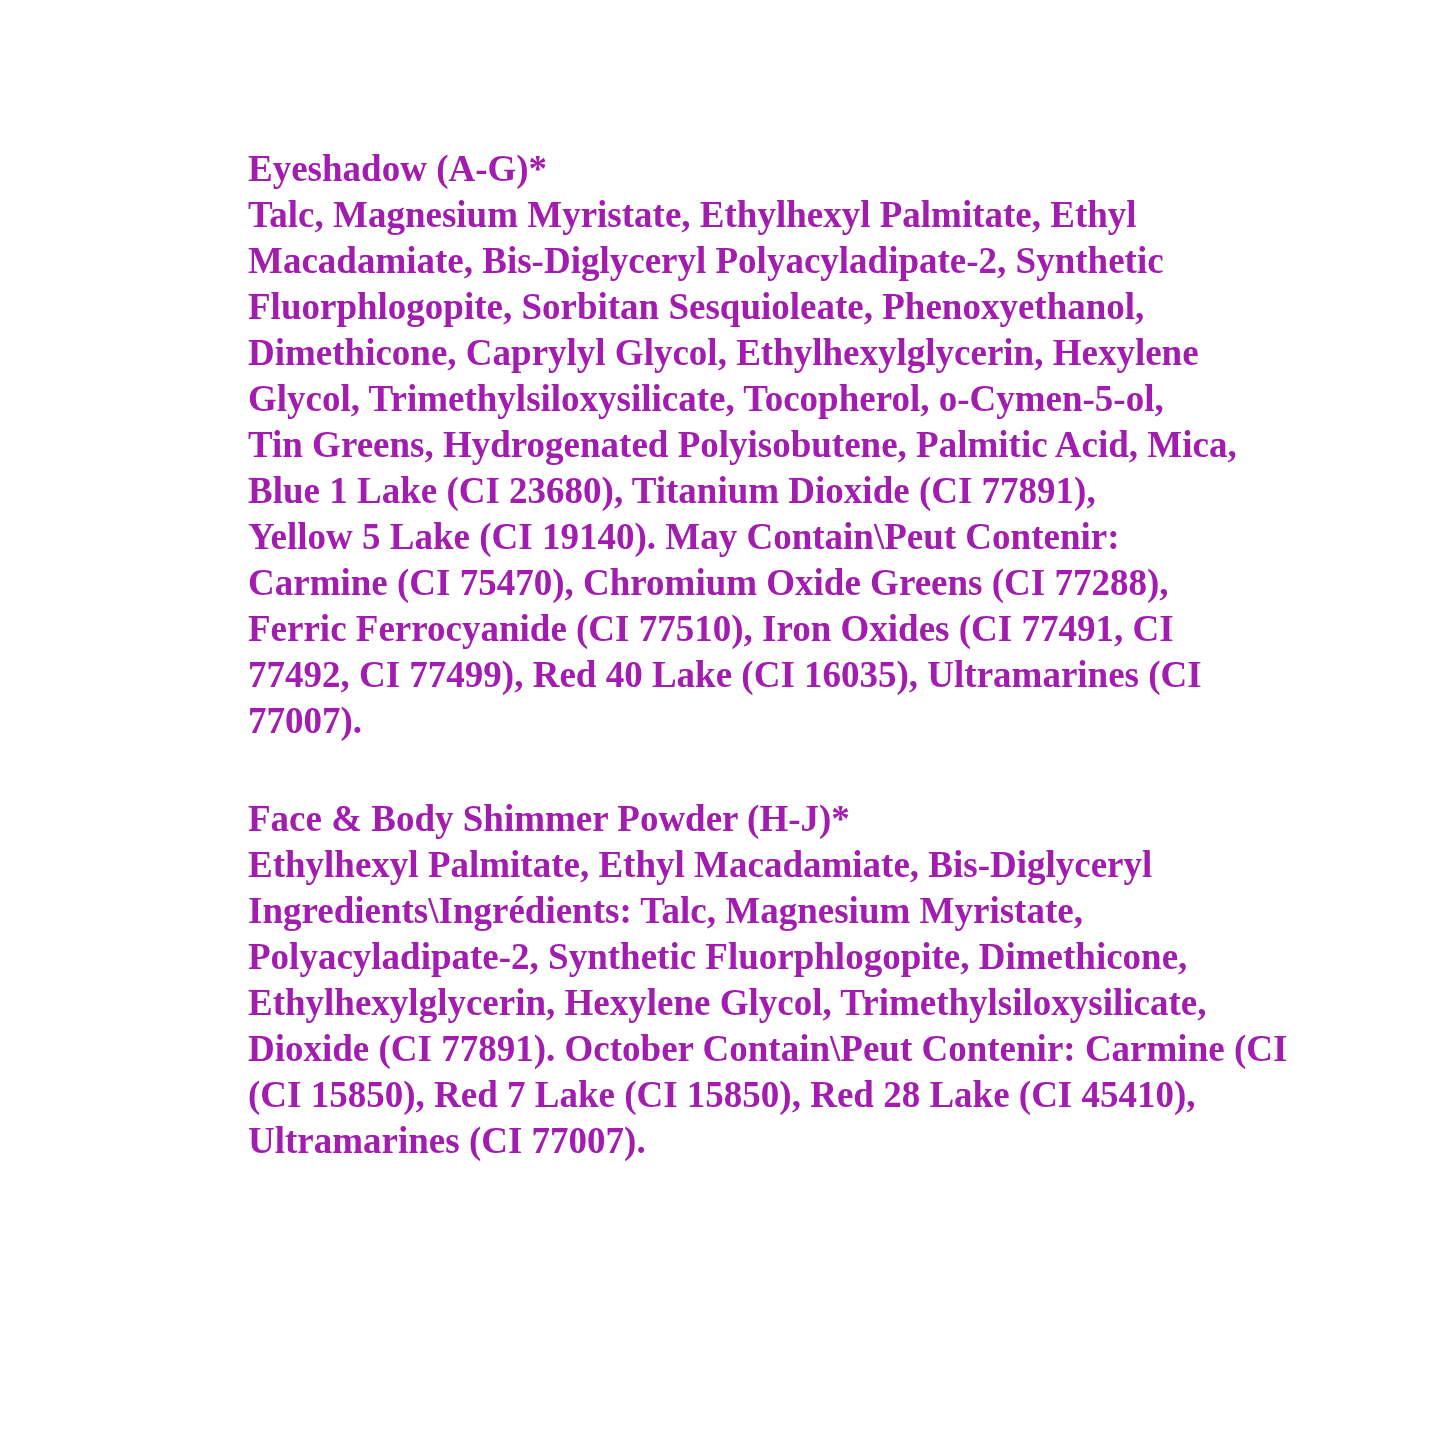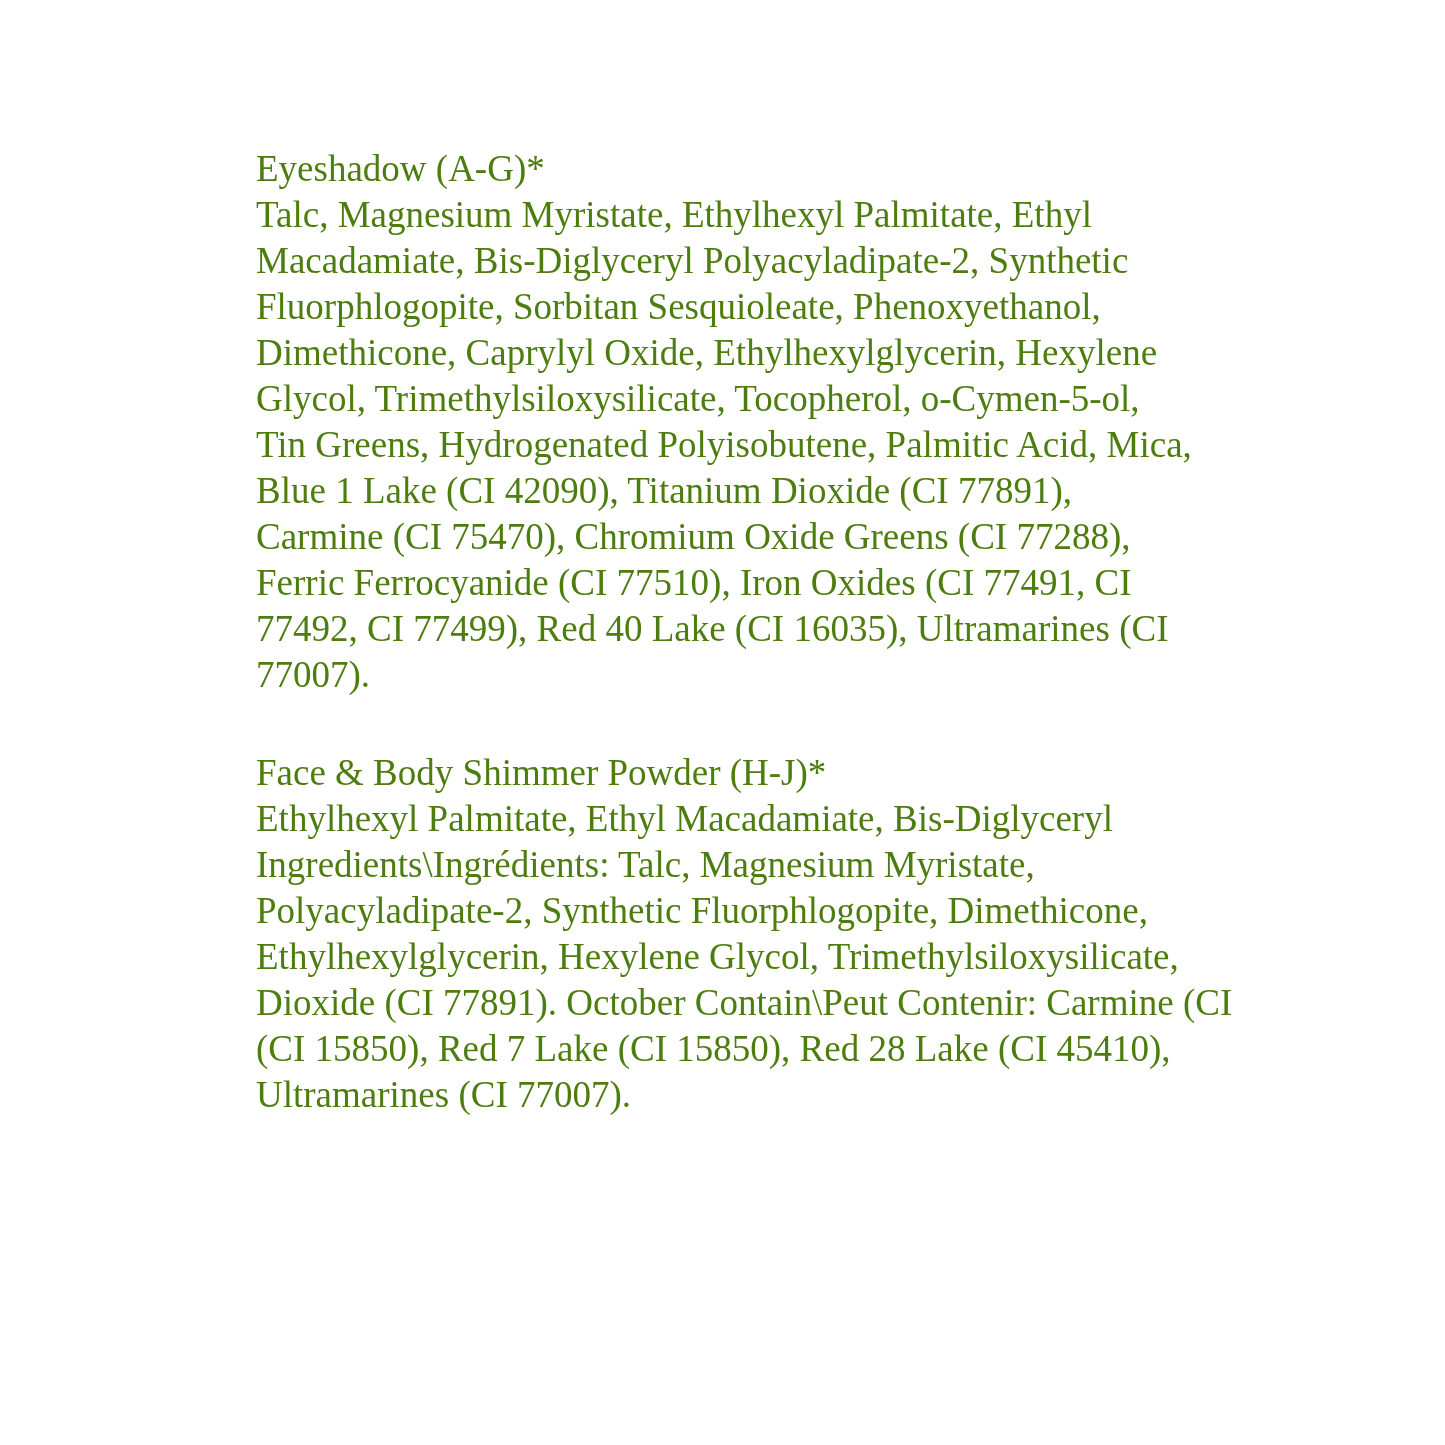--- a/index.html
+++ b/index.html
@@ -9,50 +9,51 @@
   }
   body {
     width: 1445px;
     height: 1445px;
     position: relative;
     overflow: hidden;
     font-family: "Liberation Serif", "DejaVu Serif", serif;
   }
   .doc {
     position: absolute;
-    left: 256px;
+    left: 248px;
     top: 146px;
     width: 990px;
-    color: #4d7c0f;
+    color: #a21caf;
     font-size: 37px;
     line-height: 46px;
-    font-weight: 400;
+    font-weight: 700;
     letter-spacing: 0px;
   }
   .section {
     margin: 0 0 52px 0;
   }
   .line {
     white-space: nowrap;
   }
 </style>
 </head>
 <body>
 
 <main class="doc">
   <section class="section">
     <div class="line">Eyeshadow (A-G)*</div>
     <div>
         <div class="line">Talc, Magnesium Myristate, Ethylhexyl Palmitate, Ethyl</div>
         <div class="line">Macadamiate, Bis-Diglyceryl Polyacyladipate-2, Synthetic</div>
         <div class="line">Fluorphlogopite, Sorbitan Sesquioleate, Phenoxyethanol,</div>
-        <div class="line">Dimethicone, Caprylyl Oxide, Ethylhexylglycerin, Hexylene</div>
+        <div class="line">Dimethicone, Caprylyl Glycol, Ethylhexylglycerin, Hexylene</div>
         <div class="line">Glycol, Trimethylsiloxysilicate, Tocopherol, o-Cymen-5-ol,</div>
         <div class="line">Tin Greens, Hydrogenated Polyisobutene, Palmitic Acid, Mica,</div>
-        <div class="line">Blue 1 Lake (CI 42090), Titanium Dioxide (CI 77891),</div>
+        <div class="line">Blue 1 Lake (CI 23680), Titanium Dioxide (CI 77891),</div>
+        <div class="line">Yellow 5 Lake (CI 19140). May Contain\Peut Contenir:</div>
         <div class="line">Carmine (CI 75470), Chromium Oxide Greens (CI 77288),</div>
         <div class="line">Ferric Ferrocyanide (CI 77510), Iron Oxides (CI 77491, CI</div>
         <div class="line">77492, CI 77499), Red 40 Lake (CI 16035), Ultramarines (CI</div>
         <div class="line">77007).</div>
       </div>
   </section>
   <section class="section">
     <div class="line">Face &amp; Body Shimmer Powder (H-J)*</div>
     <div>
         <div class="line">Ethylhexyl Palmitate, Ethyl Macadamiate, Bis-Diglyceryl</div>

